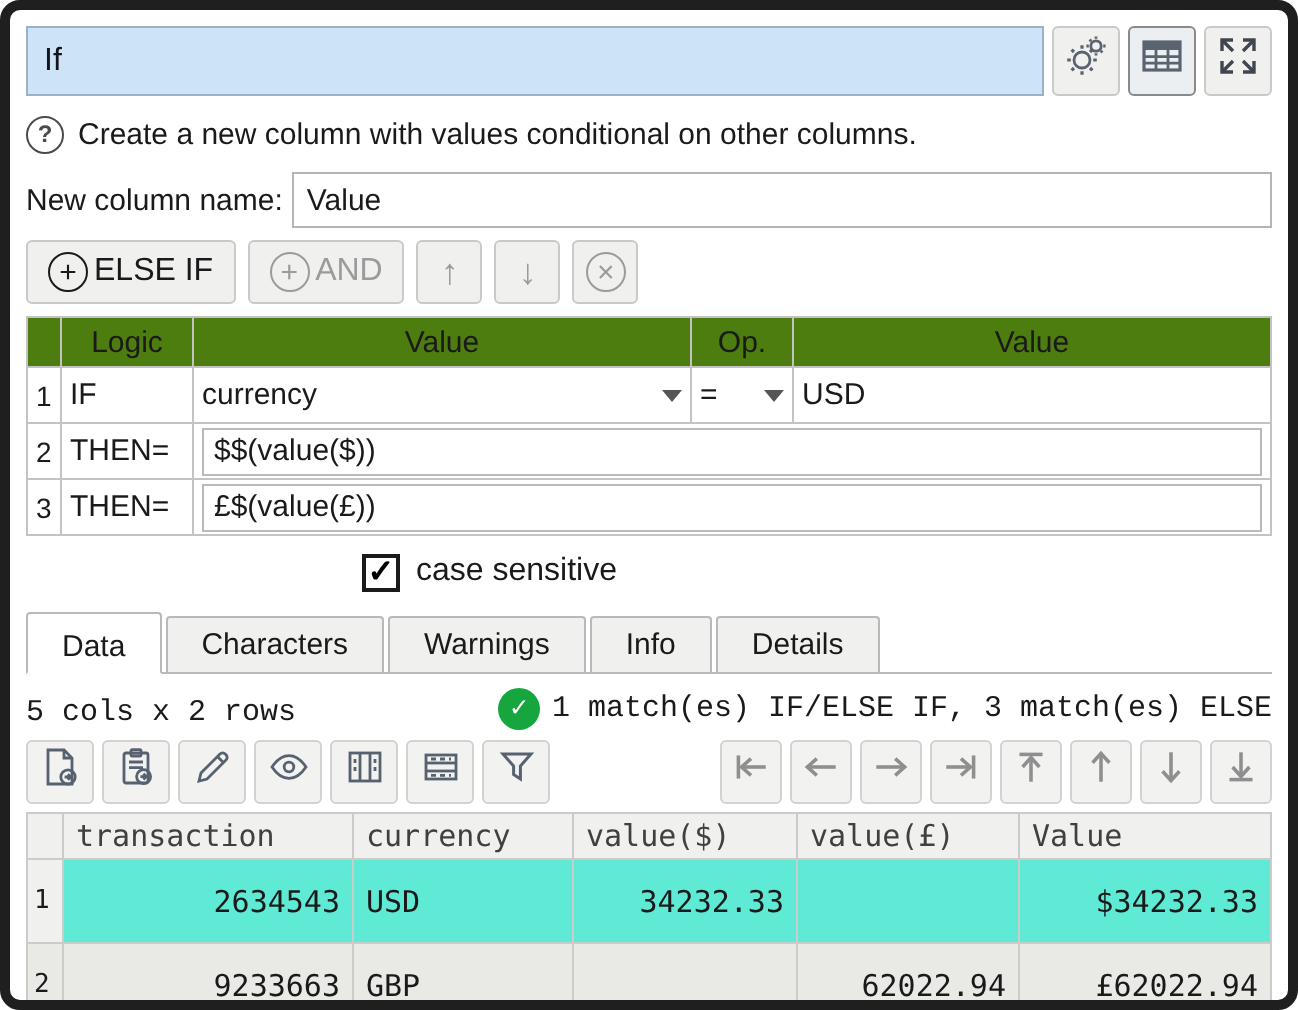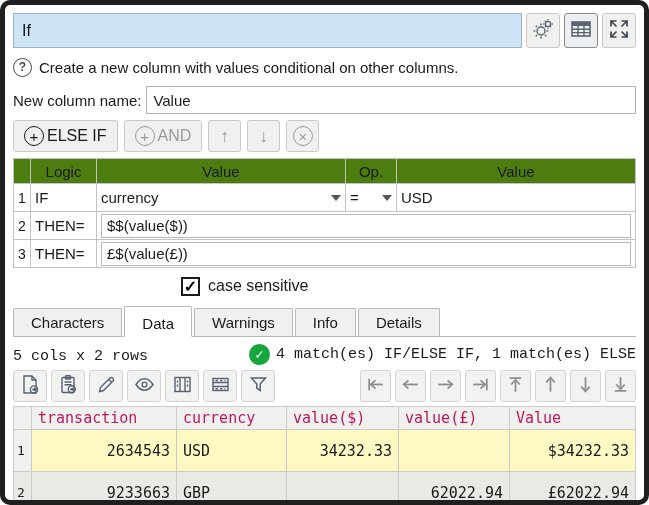--- a/index.html
+++ b/index.html
@@ -100,22 +100,22 @@
   .tbtn {
     width:34px; height:32px; background:#f2f2f1; border:1px solid #d2d2d0; border-radius:3px;
     display:flex; align-items:center; justify-content:center; cursor:pointer;
   }
   .tbtn svg { width:21px; height:21px; }
   .tbtn.nav { width:31px; }
 
   
   table.data { border-collapse:collapse; width:623px; margin-top:4px; font-family:"DejaVu Sans Mono", monospace; font-size:15px; }
   table.data th, table.data td { border:1px solid #cbcbc9; padding:2px 6px; }
-  table.data th { background:#f0f0ef; font-weight:normal; text-align:left; height:23px; color:#be185d; }
-  table.data td { height:42px; background:#fef9c3; }
+  table.data th { background:#f0f0ef; font-weight:normal; text-align:left; height:23px; color:#404040; }
+  table.data td { height:42px; background:#5eead4; }
   table.data td.gutter { width:18px; background:#f0f0ef; font-size:13px; padding:2px 3px; }
   table.data tr.alt td { background:#e9e9e6; }
   table.data tr.alt td.gutter { background:#e9e9e6; }
   .ar { text-align:right; }
   .c-transaction { width:145px; }
   .c-currency { width:110px; }
   .c-vald { width:112px; }
   .c-valp { width:111px; }
 </style>
 </head>
@@ -249,32 +249,32 @@
     </tr>
   </tbody>
     </table>
 
   <div class="case-row">
     <span class="checkbox">✓</span>
     <span>case sensitive</span>
   </div>
 
   <div class="tabs">
+    <div class="tab active">Data</div>
     <div class="tab">Characters</div>
-    <div class="tab active">Data</div>
     <div class="tab">Warnings</div>
     <div class="tab">Info</div>
     <div class="tab">Details</div>
   </div>
 
   <div class="status">
     <span>5 cols x 2 rows</span>
     <span class="status-right">
       <span class="green-circle">✓</span>
-      <span>4 match(es) IF/ELSE IF, 1 match(es) ELSE</span>
+      <span>1 match(es) IF/ELSE IF, 3 match(es) ELSE</span>
     </span>
   </div>
 
   <div class="toolbar">
     <div class="tgroup">
       <div class="tbtn">
         <span>
           <svg viewBox="0 0 21 21" fill="none" stroke="#566270" stroke-width="1.4">
             <path d="M4 2 h8 l4 4 v13 H4 z"></path>
               <path d="M12 2 v4 h4"></path>

